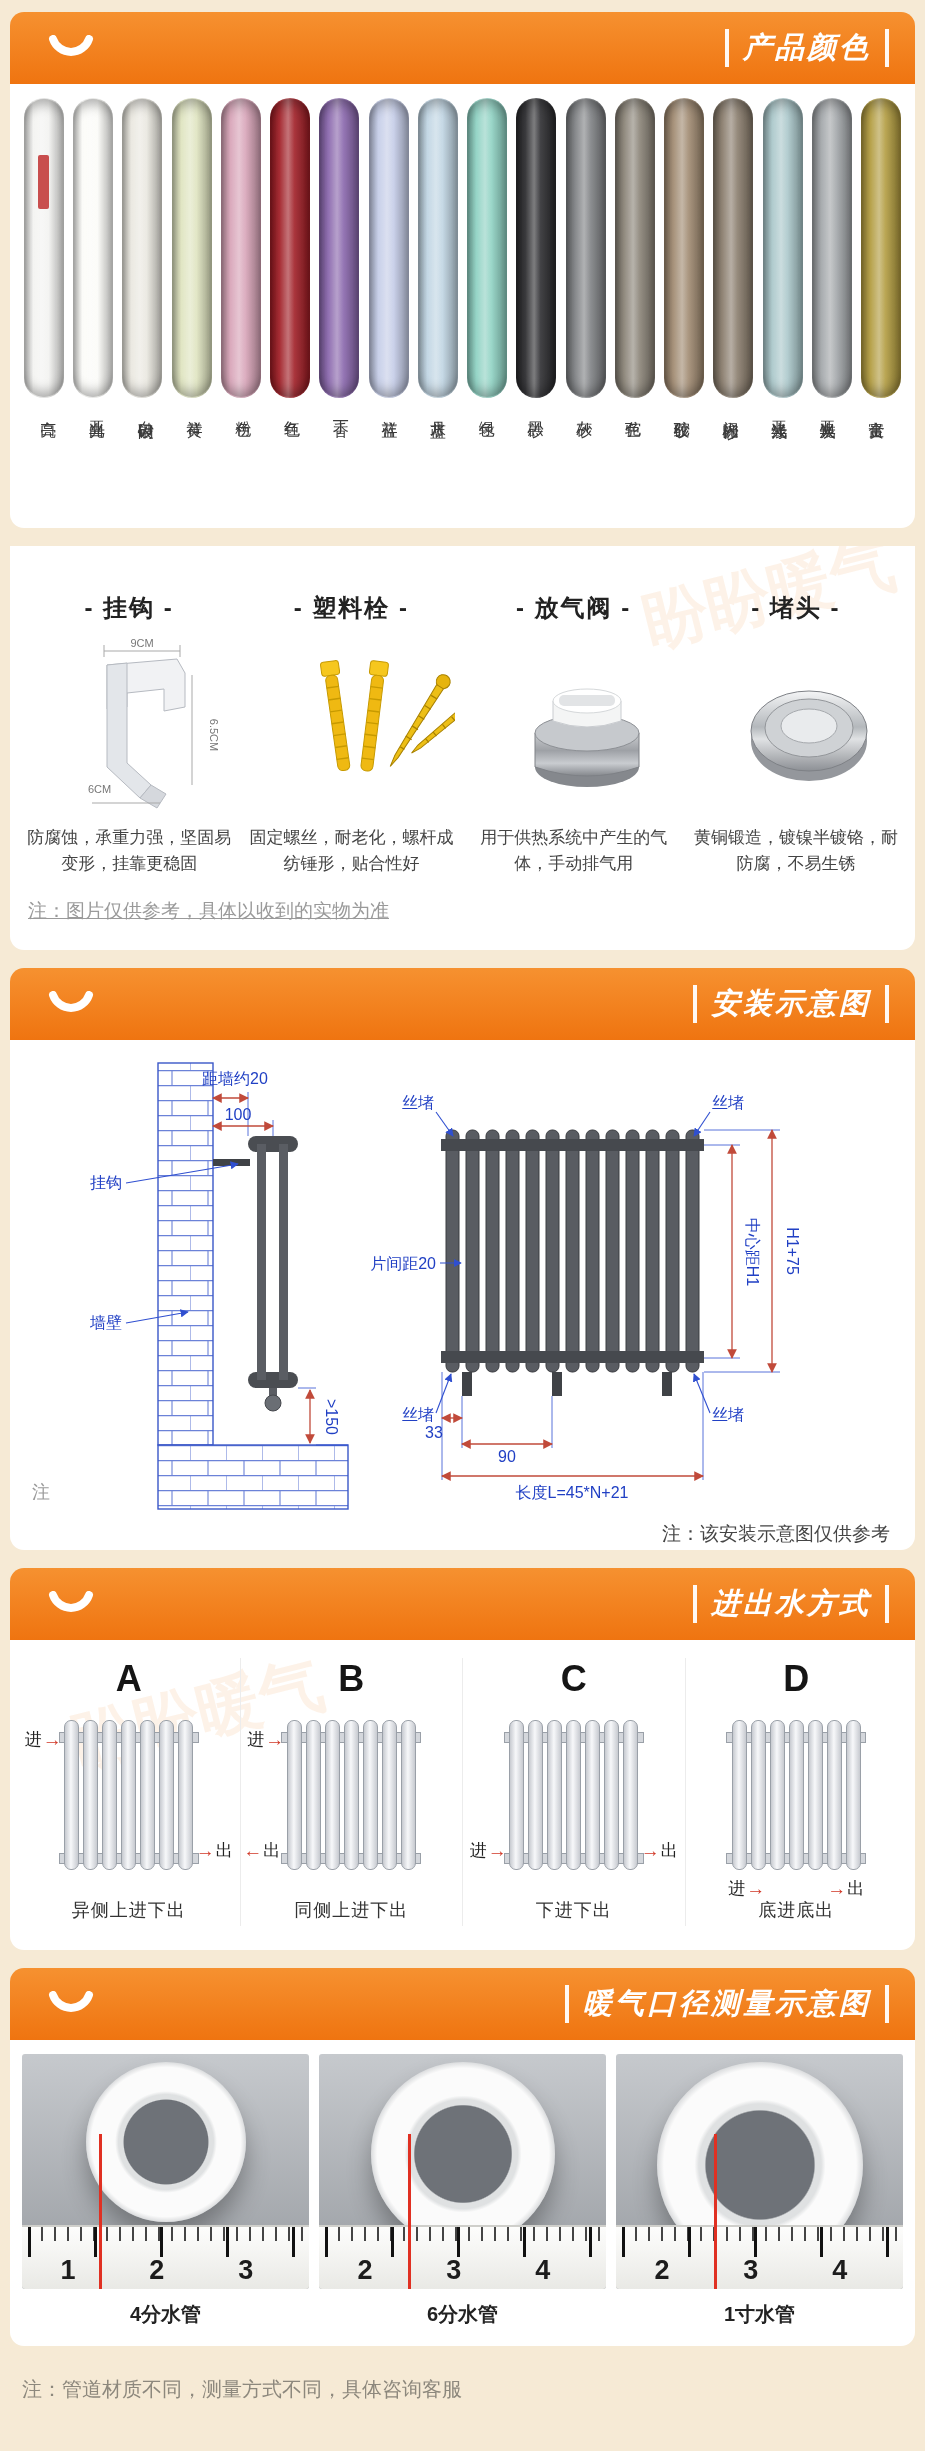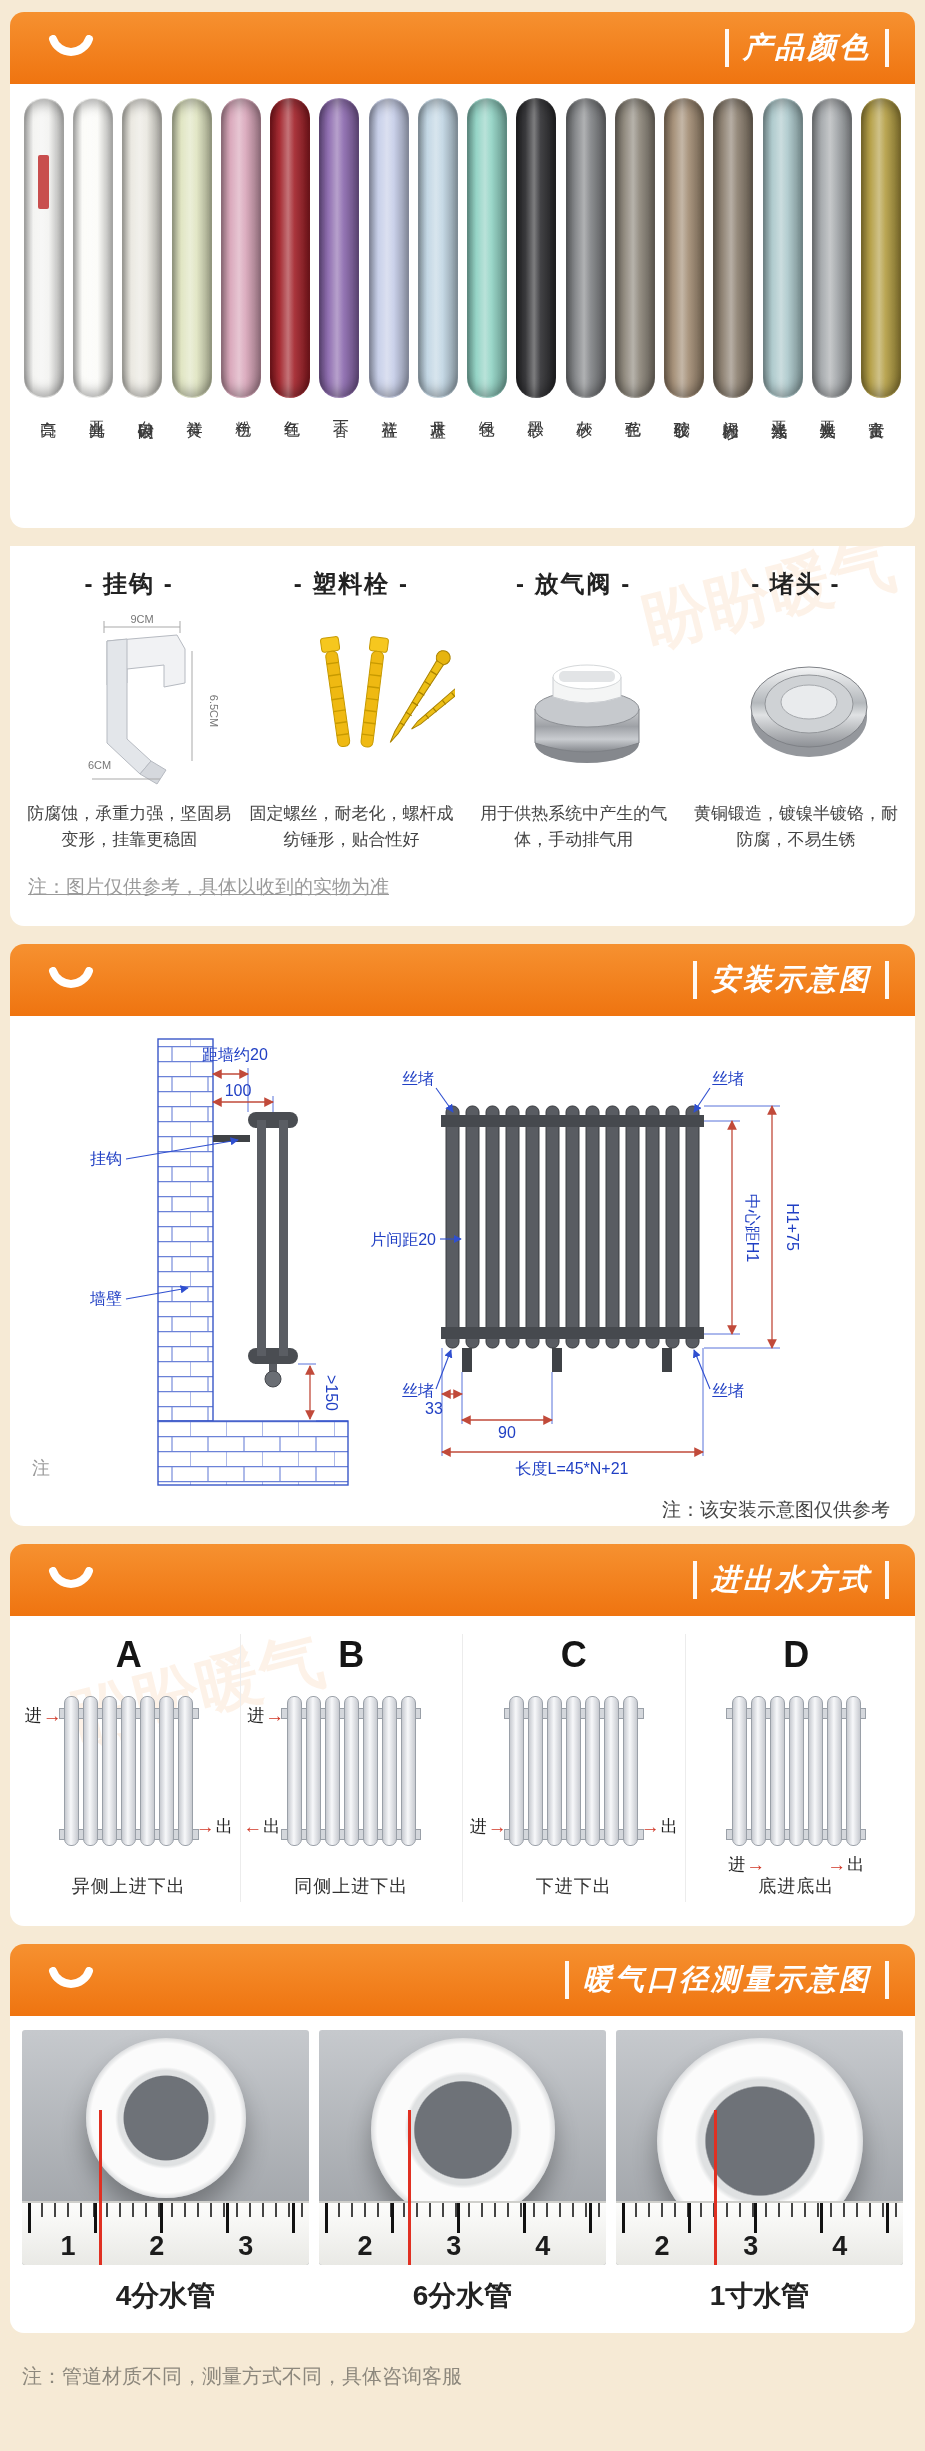--- a/index.html
+++ b/index.html
@@ -42,21 +42,21 @@
     background:#c03030; border-radius:2px; opacity:.85;
   }
   .label-row { display:flex; justify-content:space-between; padding:10px 14px 20px; }
   .color-label {
     width:40px; height:100px; writing-mode:vertical-rl; text-orientation:upright;
     font-size:16px; color:#3a3a3a; letter-spacing:1px; display:flex; justify-content:flex-start;
     margin:0 auto; text-align:center; line-height:40px;
   }
 
   
-  .acc-grid { display:flex; padding:22px 8px 0; position:relative; z-index:2; }
+  .acc-grid { display:flex; padding:38px 8px 0; position:relative; z-index:2;margin-top:8px; }
   .acc-card { flex:1; text-align:center; padding:0 8px; }
   .acc-title { font-size:24px; color:#222; font-weight:600; letter-spacing:2px; }
   .acc-fig { height:185px; display:flex; align-items:center; justify-content:flex-end; margin:8px 0 8px; }
   .acc-desc { font-size:17px; color:#444; line-height:1.55; max-width:215px; margin:0 auto; }
   .acc-note { color:#9a9a9a; font-size:19px; padding:20px 18px 26px; position:relative; z-index:2;text-decoration:underline; }
 
   
   .install-svg { display:block; width:905px; height:510px; font-family:"Liberation Sans", sans-serif; }
   .install-svg text { fill:#2140c4; font-size:16px; }
   .install-svg text.gray-note { fill:#454545; font-size:19px; }
@@ -113,21 +113,21 @@
   }
   .tape::after {
     content:""; position:absolute; top:0; left:6px; right:6px; height:30px;
     background:repeating-linear-gradient(90deg,#111 0 3px, transparent 3px 66px);
   }
   .tape-num { position:absolute; top:28px; transform:translateX(-50%); font-size:27px; font-weight:bold; color:#1c1c1c; }
   .red-line { position:absolute; width:3px; background:#e03022; top:34%; bottom:0; z-index:3; }
   .pipe-card:nth-child(1) .red-line { left:27%; }
   .pipe-card:nth-child(2) .red-line { left:31%; }
   .pipe-card:nth-child(3) .red-line { left:34%; }
-  .pipe-label { text-align:center; font-size:28px; font-weight:bold; color:#222; padding:12px 0 18px; }
+  .pipe-label { text-align:center; font-size:20px; font-weight:bold; color:#222; padding:12px 0 18px; }
 
   .page-note { color:#8d887d; font-size:20px; padding:12px 22px 26px; }
 </style>
 </head>
 <body>
 
 <div class="page">
 
   <div class="section">
     <div class="sec-header">

